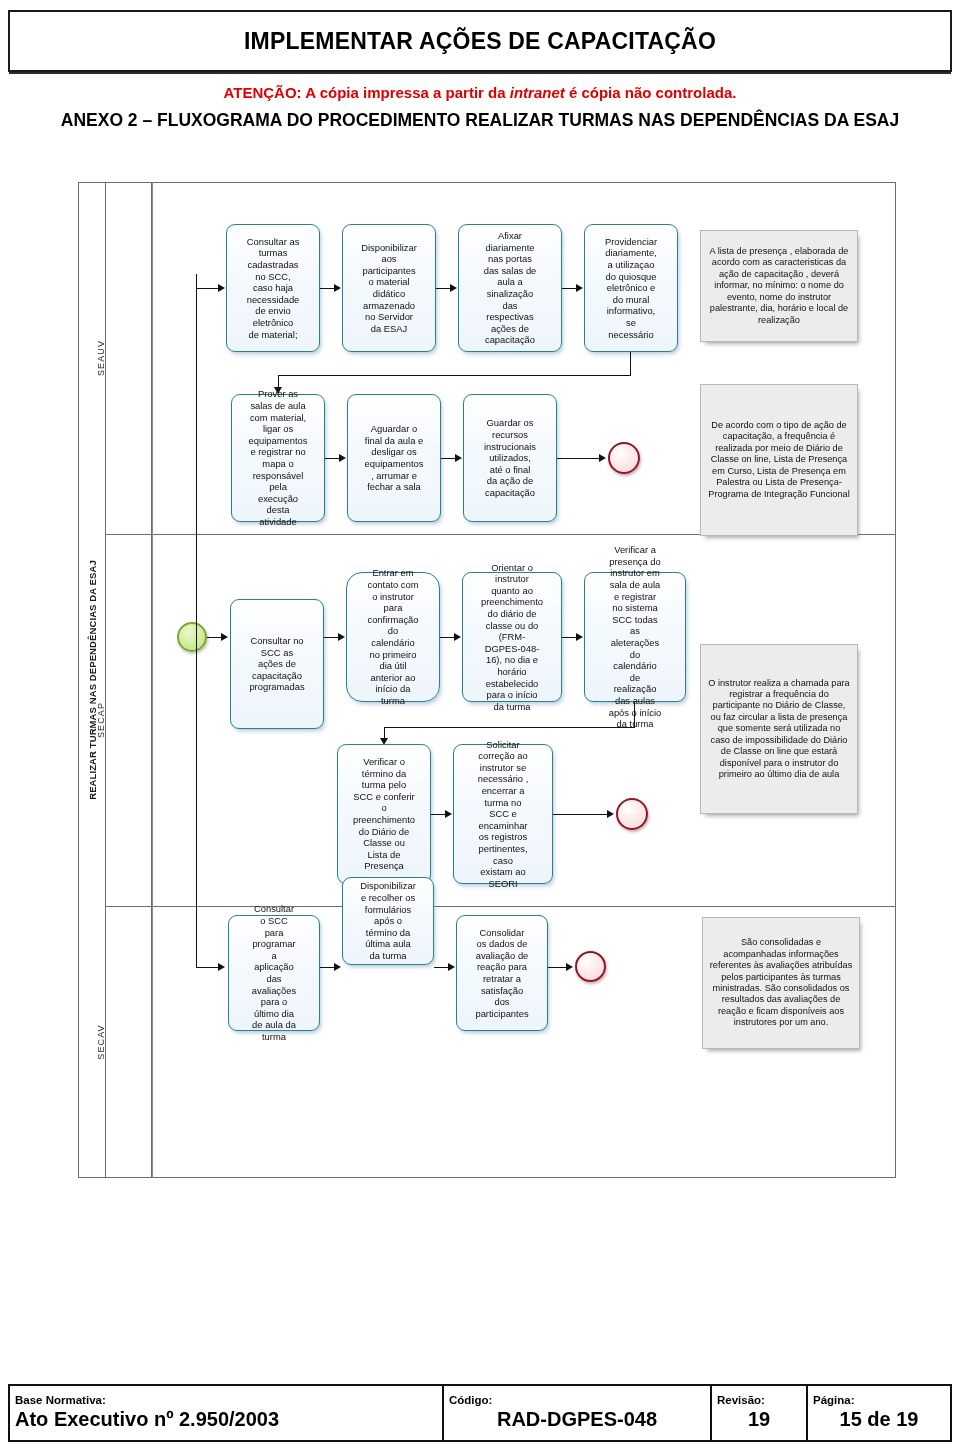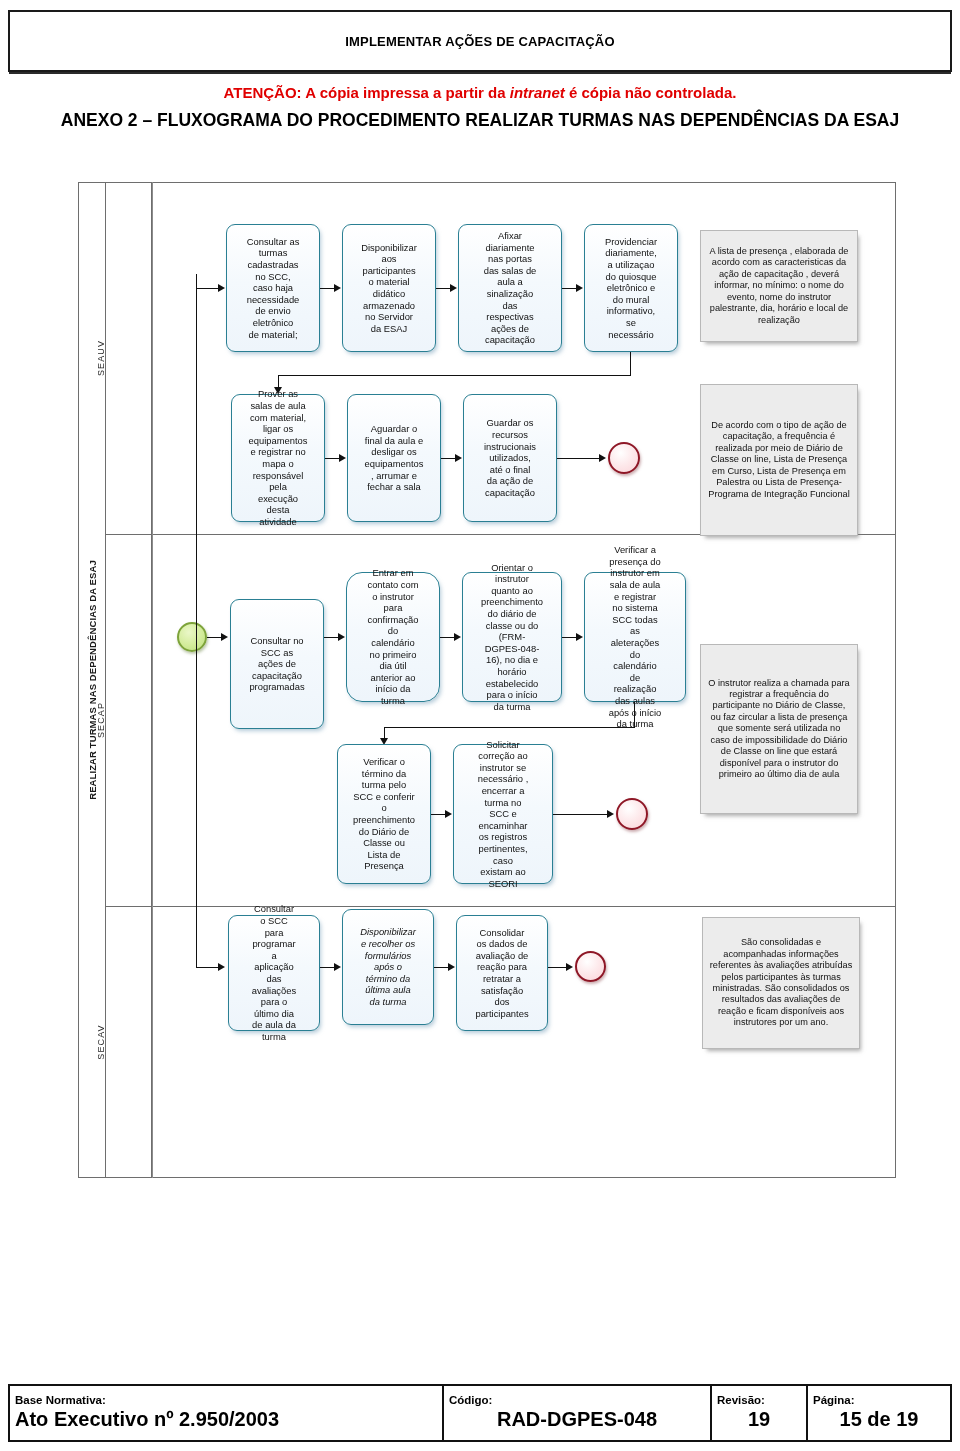--- a/index.html
+++ b/index.html
@@ -25,21 +25,21 @@
     width: 944px;
     height: 62px;
     border: 2px solid #1a1a1a;
     box-shadow: 0 0 0 1px #ffffff inset, 0 3px 0 -1px #2b2b2b;
     box-sizing: border-box;
     display: flex;
     align-items: center;
     justify-content: center;
   }
   .header-title {
-    font-size: 13px;
+    font-size: 23px;
     font-weight: bold;
     letter-spacing: .2px;
     text-align: center;
     white-space: nowrap;
   }
 
   
   .warning-line {
     position: absolute;
     left: 0; top: 84px;
@@ -359,21 +359,21 @@
 
   <div class="ev ev-end" style="left:538px; top:616px; width:32px; height:32px;"></div>
 
   <div class="note" style="left:622px; top:462px; width:158px; height:170px;">O instrutor realiza a chamada para registrar a frequência  do participante no Diário de Classe, ou faz circular  a lista de presença  que somente será utilizada no caso de impossibilidade do Diário de Classe on line que estará disponível para o instrutor    do primeiro ao último dia de aula</div>
 
   <div class="conn conn-v" style="left:118px; top:106px; height:680px;"></div>
   <div class="conn conn-h" style="left:118px; top:785px; width:24px;"></div>
   <div class="arrow-r" style="left:140px; top:780.5px;"></div>
 
   <div class="task" style="left:150px; top:733px; width:92px; height:116px;">Consultar  o SCC para programar a aplicação  das avaliações para o último dia  de aula da turma</div>
-  <div class="task" style="left:264px; top:727px; width:92px; height:116px;font-style:italic;">Disponibilizar e recolher  os formulários após o término da última aula da turma</div>
+  <div class="task" style="left:264px; top:695px; width:92px; height:88px;">Disponibilizar e recolher  os formulários após o término da última aula da turma</div>
   <div class="task" style="left:378px; top:733px; width:92px; height:116px;">Consolidar os dados de avaliação de reação para retratar a satisfação dos participantes</div>
 
   <div class="conn conn-h" style="left:242px; top:785px; width:16px;"></div>
   <div class="arrow-r" style="left:256px; top:780.5px;"></div>
   <div class="conn conn-h" style="left:356px; top:785px; width:16px;"></div>
   <div class="arrow-r" style="left:370px; top:780.5px;"></div>
   <div class="conn conn-h" style="left:470px; top:785px; width:20px;"></div>
   <div class="arrow-r" style="left:488px; top:780.5px;"></div>
 
   <div class="ev ev-end" style="left:497px; top:769px; width:31px; height:31px;"></div>

